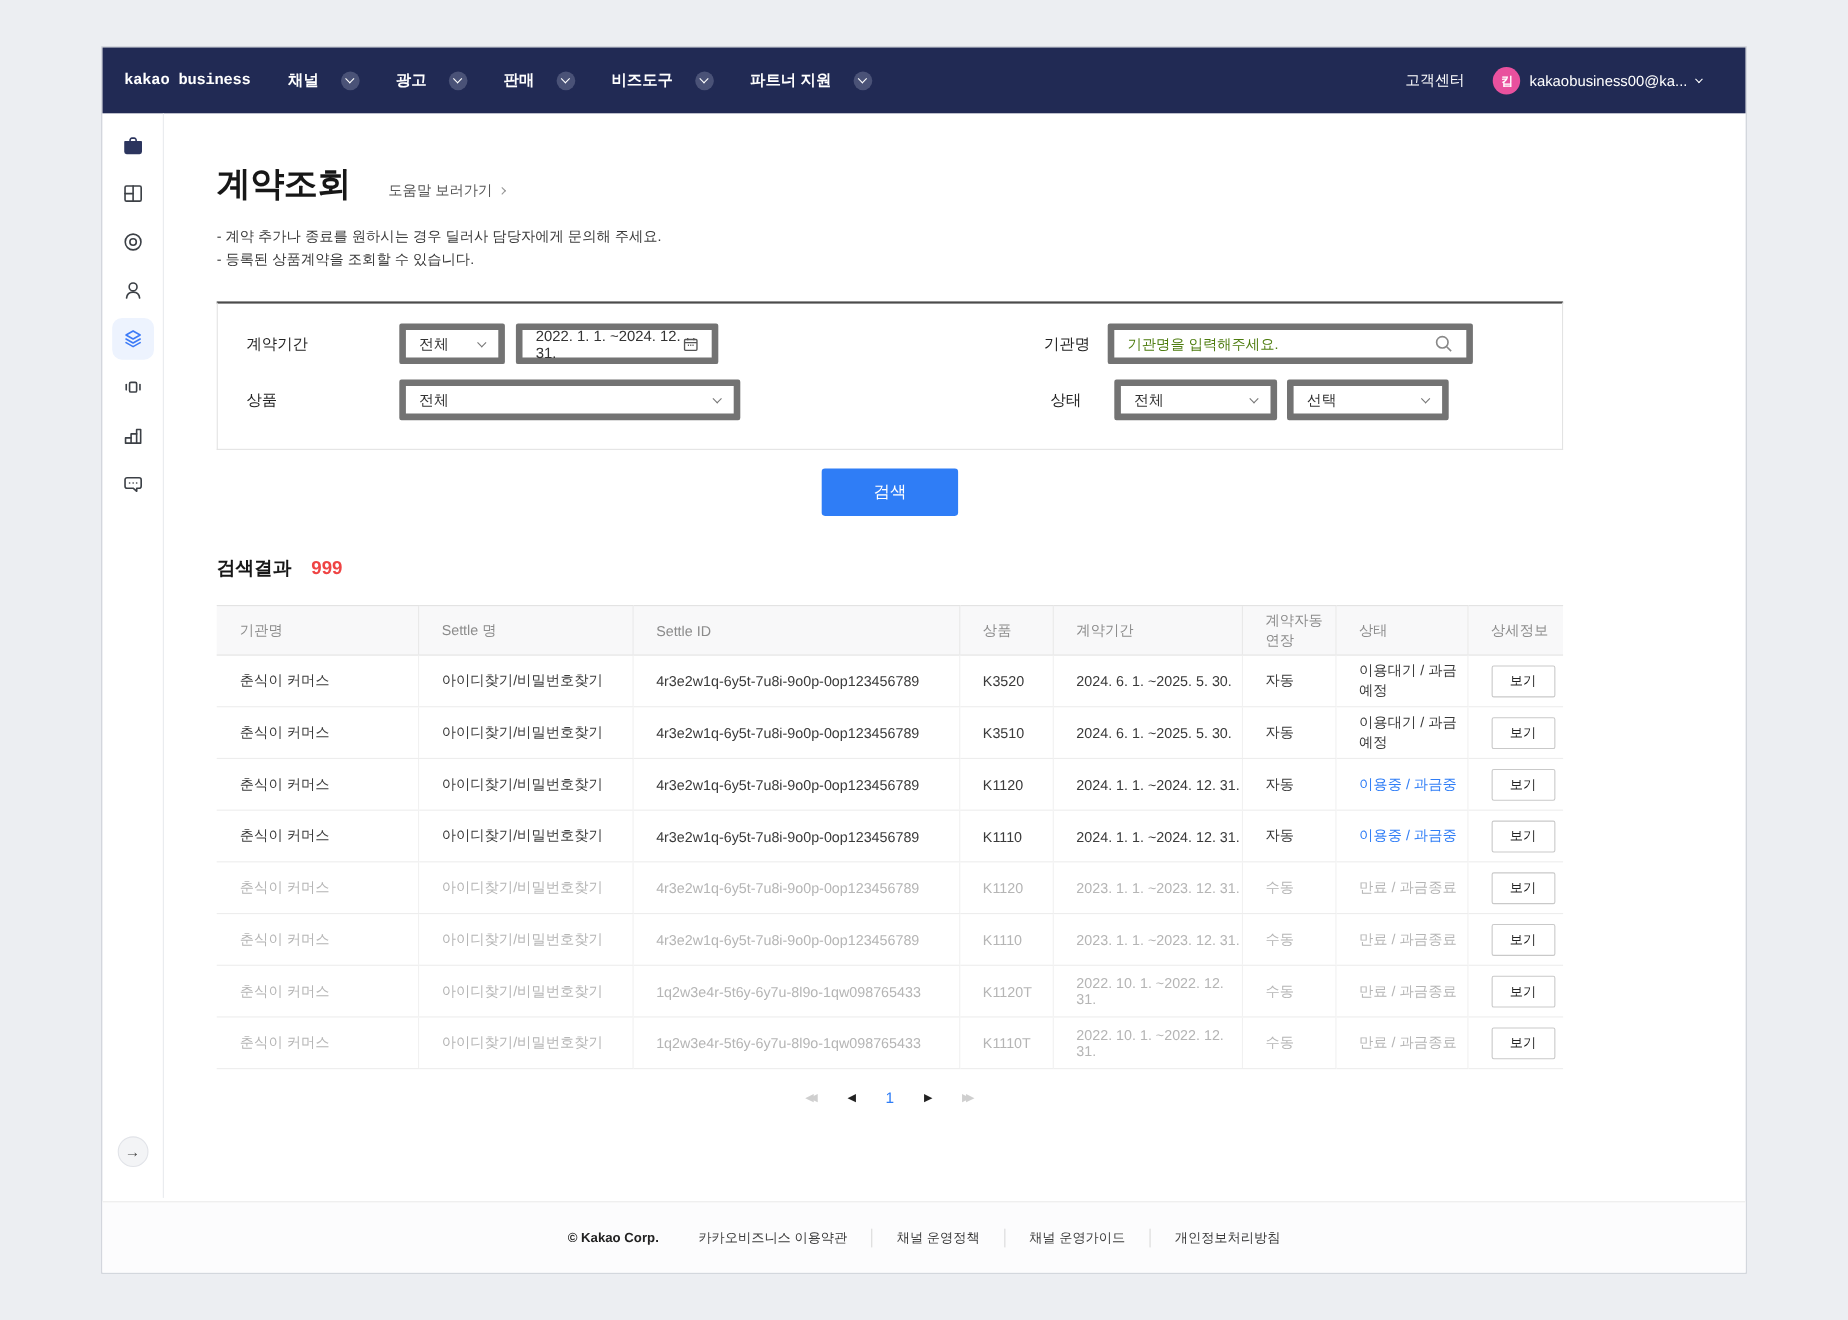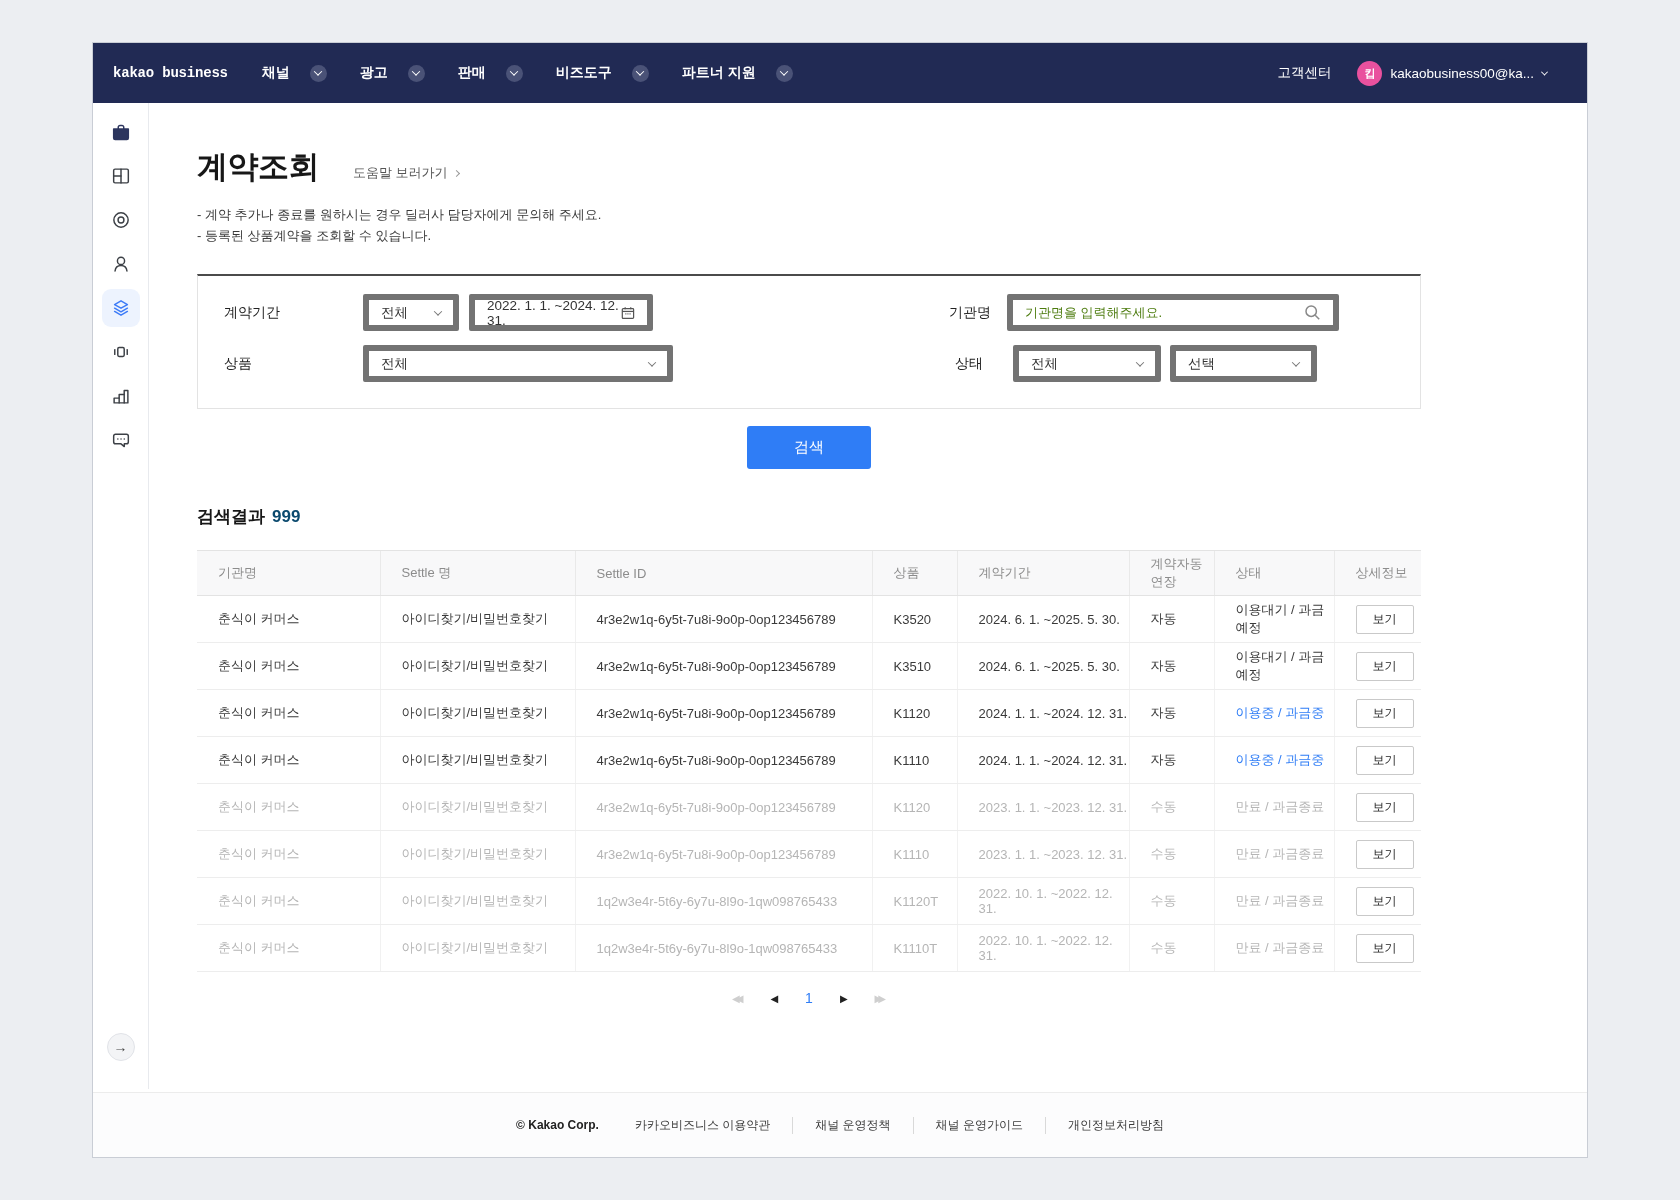--- a/index.html
+++ b/index.html
@@ -61,21 +61,21 @@
   .org-input { width:332px; cursor:text; }
   .org-input .ph { color:#4d7c0f; font-size:13px; }
   .org-input svg { margin-left:auto; width:17px; height:17px; stroke:#888; fill:none; stroke-width:1.5; }
   .sel-status { width:148px; }
   .sel-status2 { width:147px; margin-left:9px; }
 
   .search-wrap { margin-top:17px; text-align:center; }
   .search-btn { width:124px; height:43px; background:#2f7df6; color:#fff; border:none; border-radius:3px; font-size:15px; font-family:inherit; cursor:pointer; }
 
   .results-line { margin-top:36px; font-size:17px; font-weight:700; color:#171717; }
-  .results-line .count { color:#0c4a6e; margin-left:7px; }
+  .results-line .count { color:#ef4444; margin-left:18px; }
 
   
   table { margin-top:22px; width:1224px; border-collapse:collapse; table-layout:fixed; }
   th { height:45px; background:#f8f8f9; color:#8c8c8c; font-size:13px; font-weight:400; text-align:left; padding-left:21px;
        border-top:1px solid #e3e3e3; border-bottom:1px solid #e3e3e3; }
   th + th { border-left:1px solid #e9e9e9; }
   td { height:47px; font-size:13px; color:#3a3a3a; padding-left:21px; border-bottom:1px solid #ededed; }
   td + td { border-left:1px solid #f1f1f1; }
   tr.state-active td.col-status { color:#2f7df6; font-weight:500; }
   tr.state-expired td { color:#b5b5b5; }

